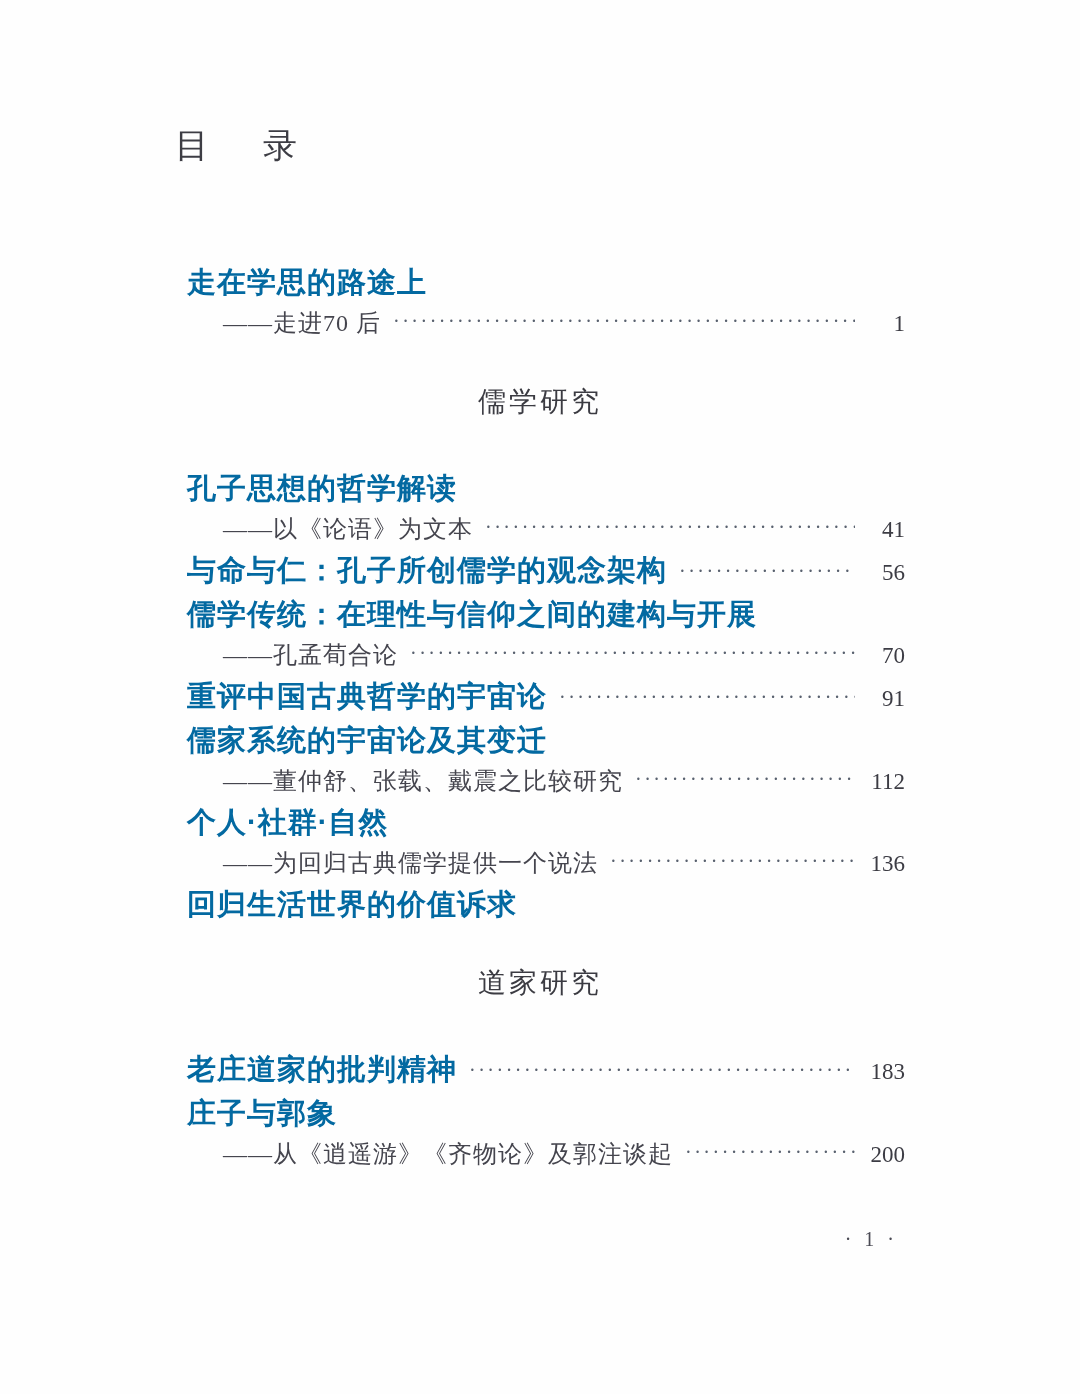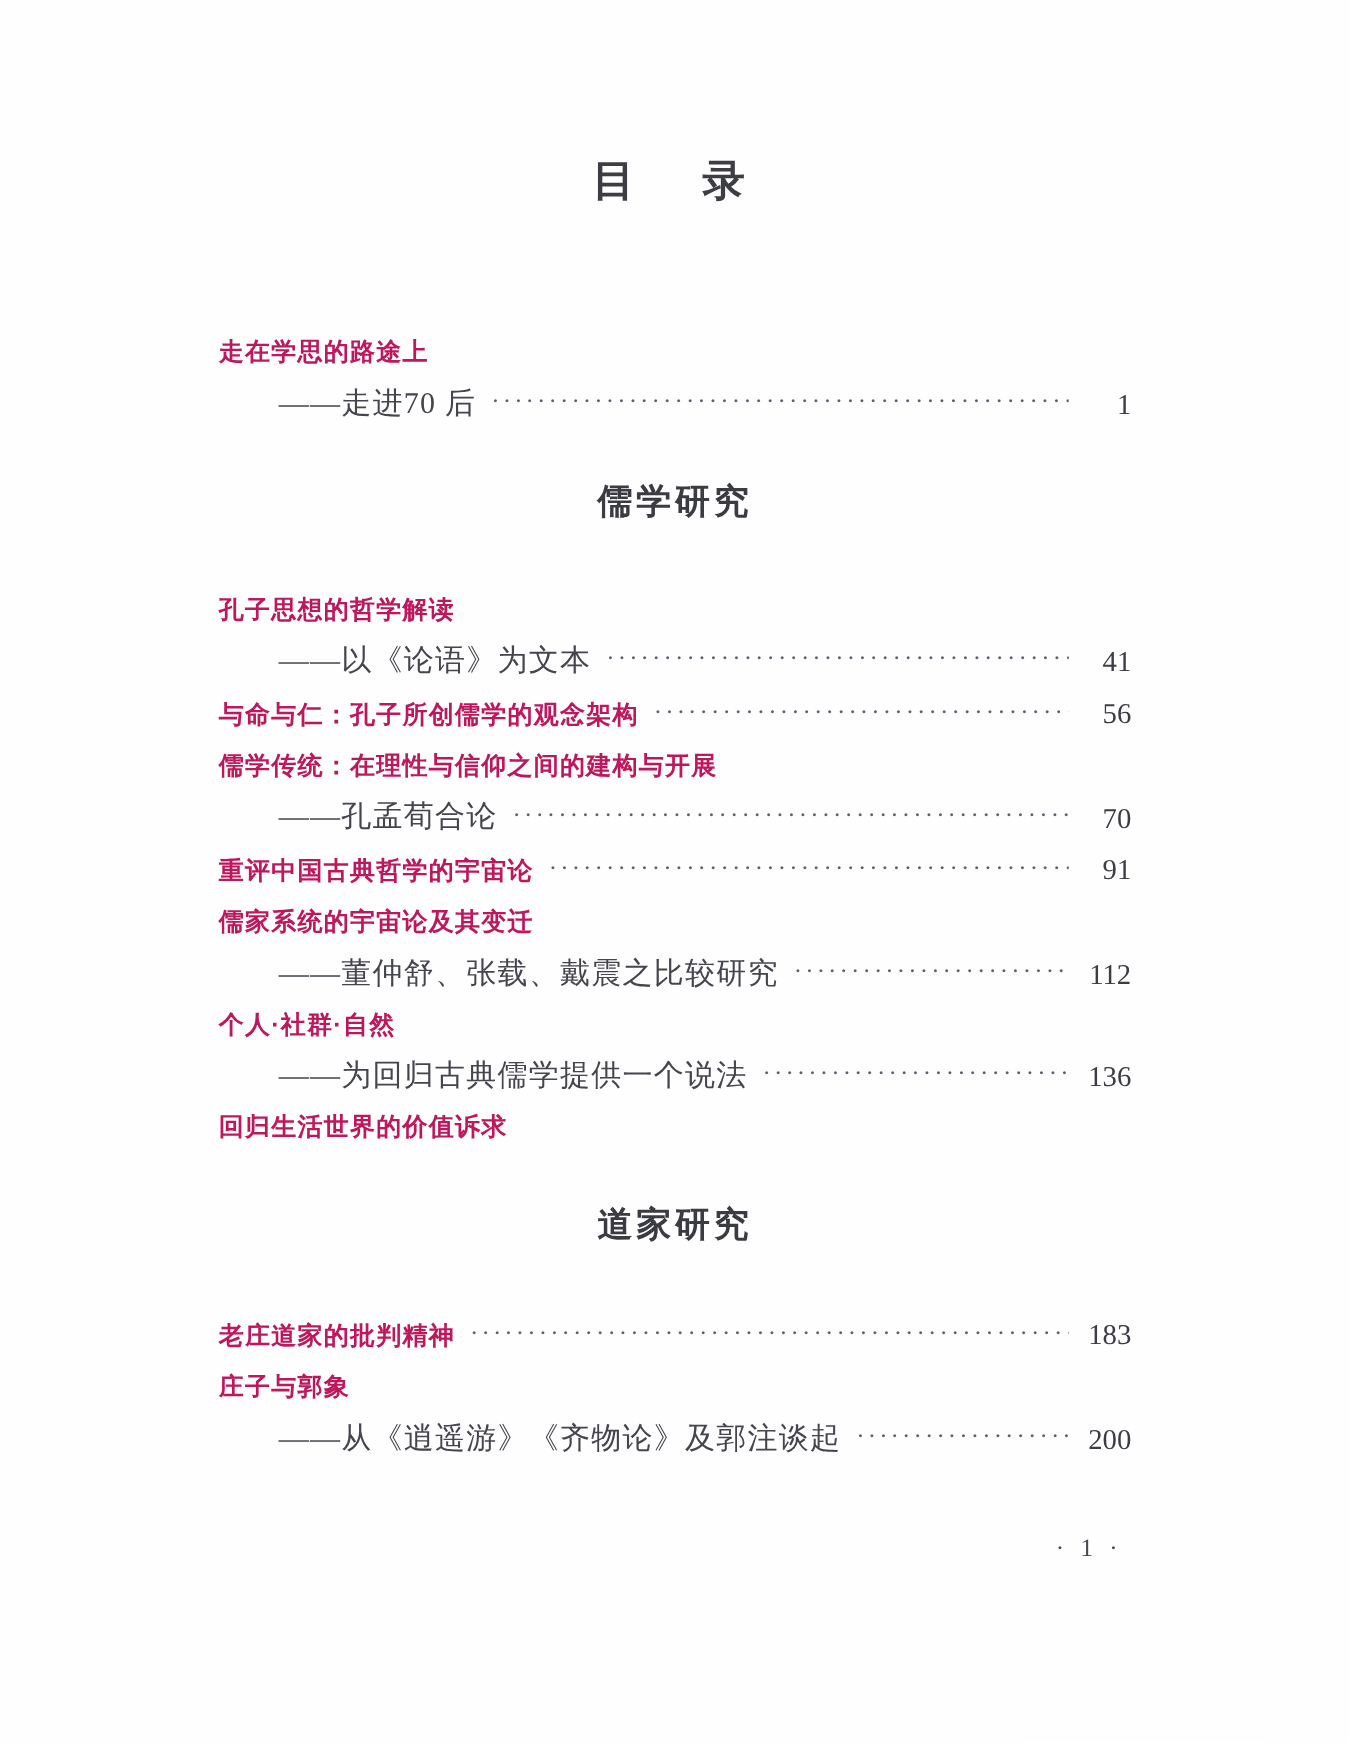--- a/index.html
+++ b/index.html
@@ -10,45 +10,45 @@
     margin: 0 auto;
     background: #fefefe;
     box-sizing: border-box;
     padding: 122px 175px 0 175px;
     color: #3a3a42;
     font-family: "Liberation Serif", serif;
     overflow: hidden;
   }
   .toc-title {
     margin: 0 0 92px 0;
-    text-align: center;
     font-size: 34px;
     line-height: 48px;
-    font-weight: bold;
+    font-weight: normal;
     letter-spacing: 10px;
     color: #3d3d44;
     font-family: "Liberation Serif", serif;
   }
   .section-heading {
     margin: 37px 0 46px 0;
     text-align: center;
     font-size: 28px;
     line-height: 41px;
-    font-weight: bold;
+    font-weight: normal;
     letter-spacing: 3px;
     color: #3b3b42;
     font-family: "Liberation Serif", serif;
   }
   .entry-title {
     font-family: "Liberation Sans", sans-serif;
     font-weight: bold;
-    font-size: 20px;
+    font-size: 29px;
     line-height: 41px;
-    color: #be185d;
+    color: #0369a1;
     letter-spacing: 1px;
+    margin-left: 12px;
   }
   .entry-line, .entry-subline {
     display: flex;
     align-items: baseline;
     line-height: 41px;
   }
   .entry-line .entry-title { white-space: nowrap; text-align: right; }
   .entry-subline { padding-left: 48px; align-items: center; }
   .sub-text {
     font-family: "Liberation Serif", serif;

